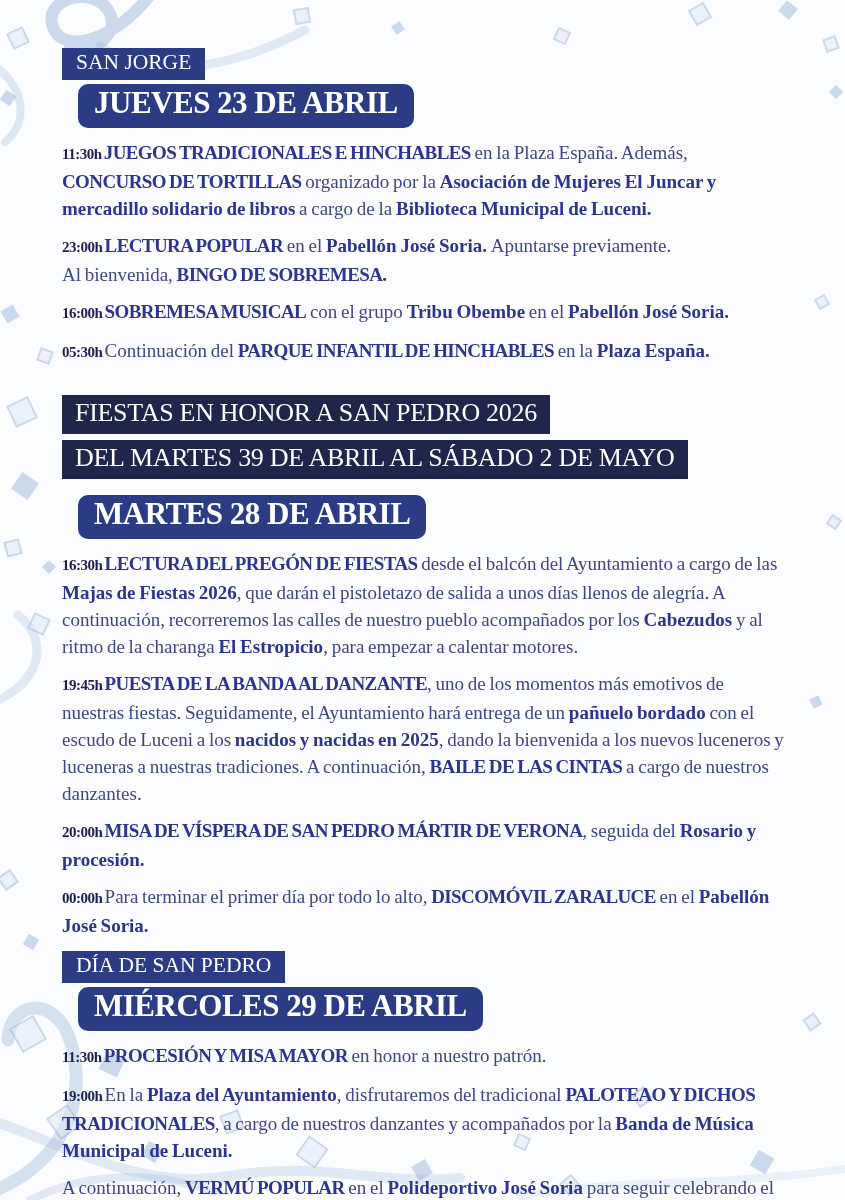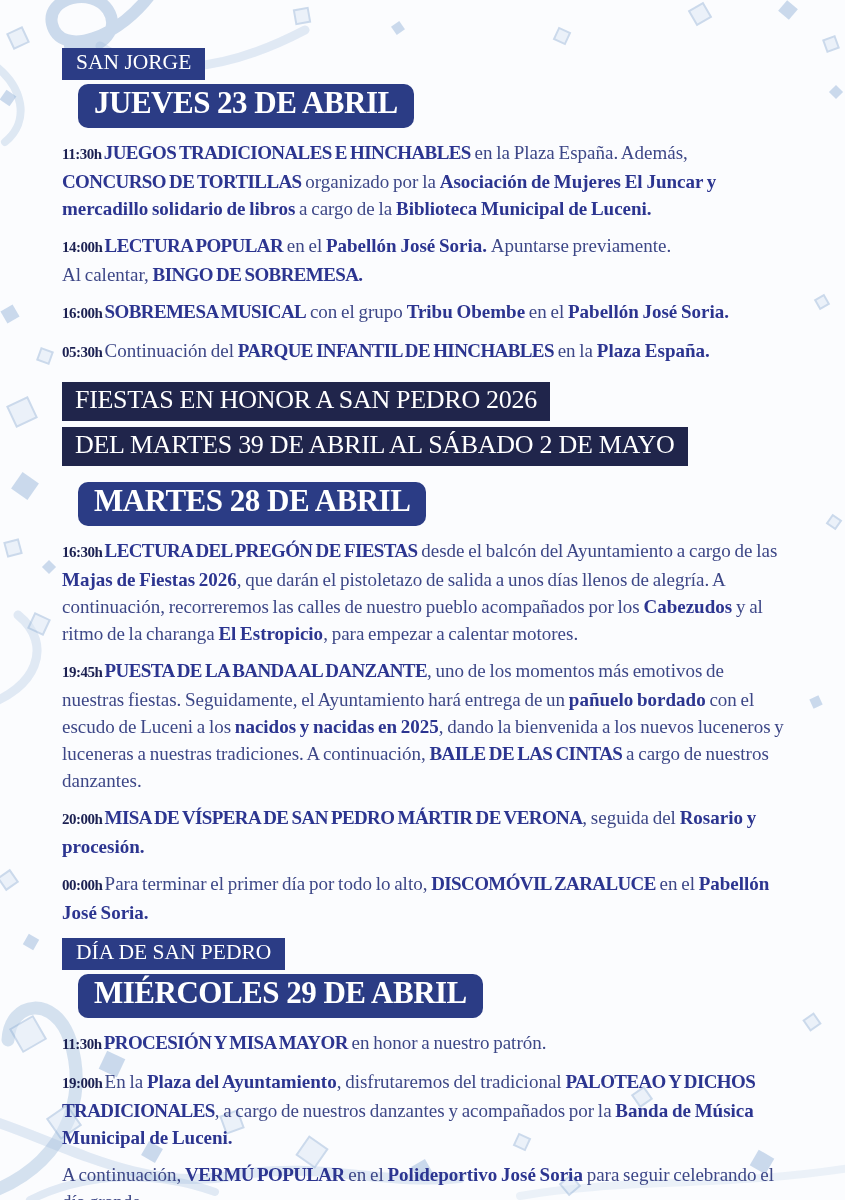--- a/index.html
+++ b/index.html
@@ -51,21 +51,21 @@
     padding:3px 13px 6px;
     margin:0 0 6px;
   }
   .event{
     font-size:19px;
     line-height:27px;
     word-spacing:-1px;
     color:var(--body,#3d4787);
     margin:0 0 10px;
   }
-  .event + .bar.banner{margin-top:16px;}
+  .event + .bar.banner{margin-top:29px;}
   .bar.banner + .bar.day{margin-top:16px;}
   .event + .bar.kicker{margin-top:12px;}
   .time{
     font-weight:bold;
     color:var(--time,#1c2152);
     font-size:15px;
     letter-spacing:-0.5px;
   }
   .caps{
     font-weight:bold;
@@ -133,21 +133,21 @@
       <rect class="cf-o" x="-5" y="-5" width="10" height="10" transform="translate(834 522) rotate(35)" opacity="0.2"></rect>
       <rect class="cf-f" x="-5" y="-5" width="10" height="10" transform="translate(816 702) rotate(65)" opacity="0.2"></rect>
       <rect class="cf-o" x="-7" y="-7" width="14" height="14" transform="translate(570 1185) rotate(50)" opacity="0.3"></rect>
     </g>
   </svg>
 
   <main class="content">
       <div class="bar kicker">SAN JORGE</div>
       <div class="bar day">JUEVES 23 DE ABRIL</div>
       <p class="event"><span class="time">11:30h </span><span class="caps">JUEGOS TRADICIONALES E HINCHABLES</span><span class="reg"> en la Plaza España. Además, </span><span class="caps">CONCURSO DE TORTILLAS</span><span class="reg"> organizado por la </span><span class="bold">Asociación de Mujeres El Juncar y mercadillo solidario de libros</span><span class="reg"> a cargo de la </span><span class="bold">Biblioteca Municipal de Luceni.</span></p>
-      <p class="event"><span class="time">14:00h </span><span class="caps">LECTURA POPULAR</span><span class="reg"> en el </span><span class="bold">Pabellón José Soria. </span><span class="italic">Apuntarse previamente.</span><br><span class="reg">Al calentar, </span><span class="caps">BINGO DE SOBREMESA.</span></p>
+      <p class="event"><span class="time">23:00h </span><span class="caps">LECTURA POPULAR</span><span class="reg"> en el </span><span class="bold">Pabellón José Soria. </span><span class="italic">Apuntarse previamente.</span><br><span class="reg">Al bienvenida, </span><span class="caps">BINGO DE SOBREMESA.</span></p>
       <p class="event"><span class="time">16:00h </span><span class="caps">SOBREMESA MUSICAL</span><span class="reg"> con el grupo </span><span class="bold">Tribu Obembe</span><span class="reg"> en el </span><span class="bold">Pabellón José Soria.</span></p>
       <p class="event"><span class="time">05:30h </span><span class="reg">Continuación del </span><span class="caps">PARQUE INFANTIL DE HINCHABLES</span><span class="reg"> en la </span><span class="bold">Plaza España.</span></p>
       <div class="bar banner">FIESTAS EN HONOR A SAN PEDRO 2026</div>
       <div class="bar banner">DEL MARTES 39 DE ABRIL AL SÁBADO 2 DE MAYO</div>
       <div class="bar day">MARTES 28 DE ABRIL</div>
       <p class="event"><span class="time">16:30h </span><span class="caps">LECTURA DEL PREGÓN DE FIESTAS</span><span class="reg"> desde el balcón del Ayuntamiento a cargo de las </span><span class="bold">Majas de Fiestas 2026</span><span class="reg">, que darán el pistoletazo de salida a unos días llenos de alegría. A continuación, recorreremos las calles de nuestro pueblo acompañados por los </span><span class="bold">Cabezudos</span><span class="reg"> y al ritmo de la charanga </span><span class="bold">El Estropicio</span><span class="reg">, para empezar a calentar motores.</span></p>
       <p class="event"><span class="time">19:45h </span><span class="caps">PUESTA DE LA BANDA AL DANZANTE</span><span class="reg">, uno de los momentos más emotivos de nuestras fiestas. Seguidamente, el Ayuntamiento hará entrega de un </span><span class="bold">pañuelo bordado</span><span class="reg"> con el escudo de Luceni a los </span><span class="bold">nacidos y nacidas en 2025</span><span class="reg">, dando la bienvenida a los nuevos luceneros y luceneras a nuestras tradiciones. A continuación, </span><span class="caps">BAILE DE LAS CINTAS</span><span class="reg"> a cargo de nuestros danzantes.</span></p>
       <p class="event"><span class="time">20:00h </span><span class="caps">MISA DE VÍSPERA DE SAN PEDRO MÁRTIR DE VERONA</span><span class="reg">, seguida del </span><span class="bold">Rosario y procesión.</span></p>
       <p class="event"><span class="time">00:00h </span><span class="reg">Para terminar el primer día por todo lo alto, </span><span class="caps">DISCOMÓVIL ZARALUCE</span><span class="reg"> en el </span><span class="bold">Pabellón José Soria.</span></p>
       <div class="bar kicker">DÍA DE SAN PEDRO</div>

